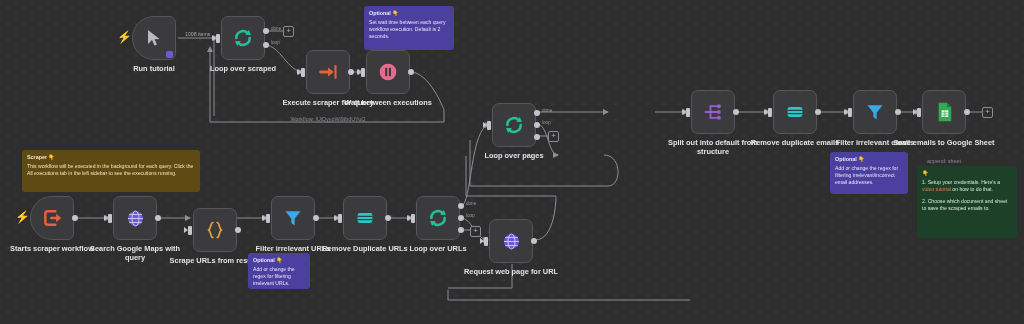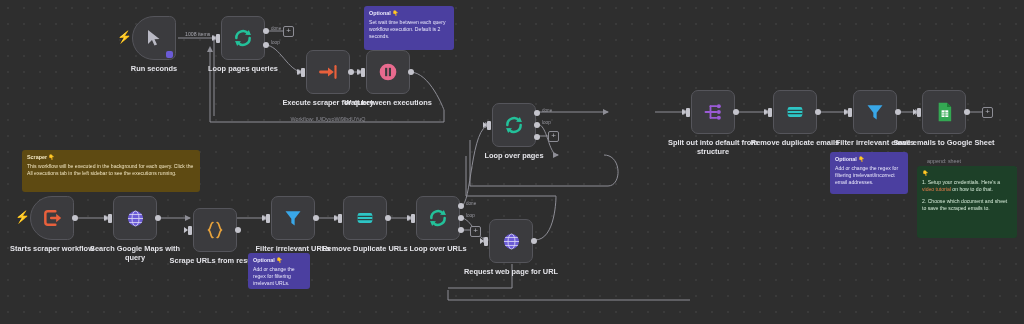--- a/index.html
+++ b/index.html
@@ -157,33 +157,33 @@
   </svg>
 
   <div class="node" style="left:132px;top:16px;">
     <div class="bolt">⚡</div>
     <div class="nbox trigger">
       <svg width="16" height="18" viewBox="0 0 16 18">
         <path d="M2,1 L2,15 L6,11 L8.5,16.5 L11,15.5 L8.5,10.2 L13.5,10 Z" fill="#b9b9c4"></path>
       </svg>
       <div class="badge"></div>
     </div>
-    <div class="nlabel">Run seconds</div>
+    <div class="nlabel">Run tutorial</div>
   </div>
 
   <div class="node" style="left:221px;top:16px;">
     <div class="nbox">
       <svg width="20" height="20" viewBox="0 0 24 24">
         <path d="M4,12 A8,8 0 0 1 18,6.5" stroke="#23c19a" stroke-width="3" fill="none" stroke-linecap="round"></path>
         <polygon points="19,2.5 21.5,8.5 14.5,8" fill="#23c19a"></polygon>
         <path d="M20,12 A8,8 0 0 1 6,17.5" stroke="#23c19a" stroke-width="3" fill="none" stroke-linecap="round"></path>
         <polygon points="5,21.5 2.5,15.5 9.5,16" fill="#23c19a"></polygon>
       </svg>
     </div>
-    <div class="nlabel">Loop pages queries</div>
+    <div class="nlabel">Loop over scraped</div>
     <div class="port" style="left:42px;top:12px;"></div>
     <div class="port" style="left:42px;top:26px;"></div>
     <div class="portlbl" style="left:50px;top:10px;">done</div>
     <div class="portlbl" style="left:50px;top:24px;">loop</div>
     <div class="inport" style="left:-5px;top:18px;"></div>
   </div>
   <div class="plusbtn" style="left:283px;top:26px;">+</div>
   <div class="edgelbl" style="left:185px;top:31px;">1008 items</div>
 
   <div class="node" style="left:306px;top:50px;">

